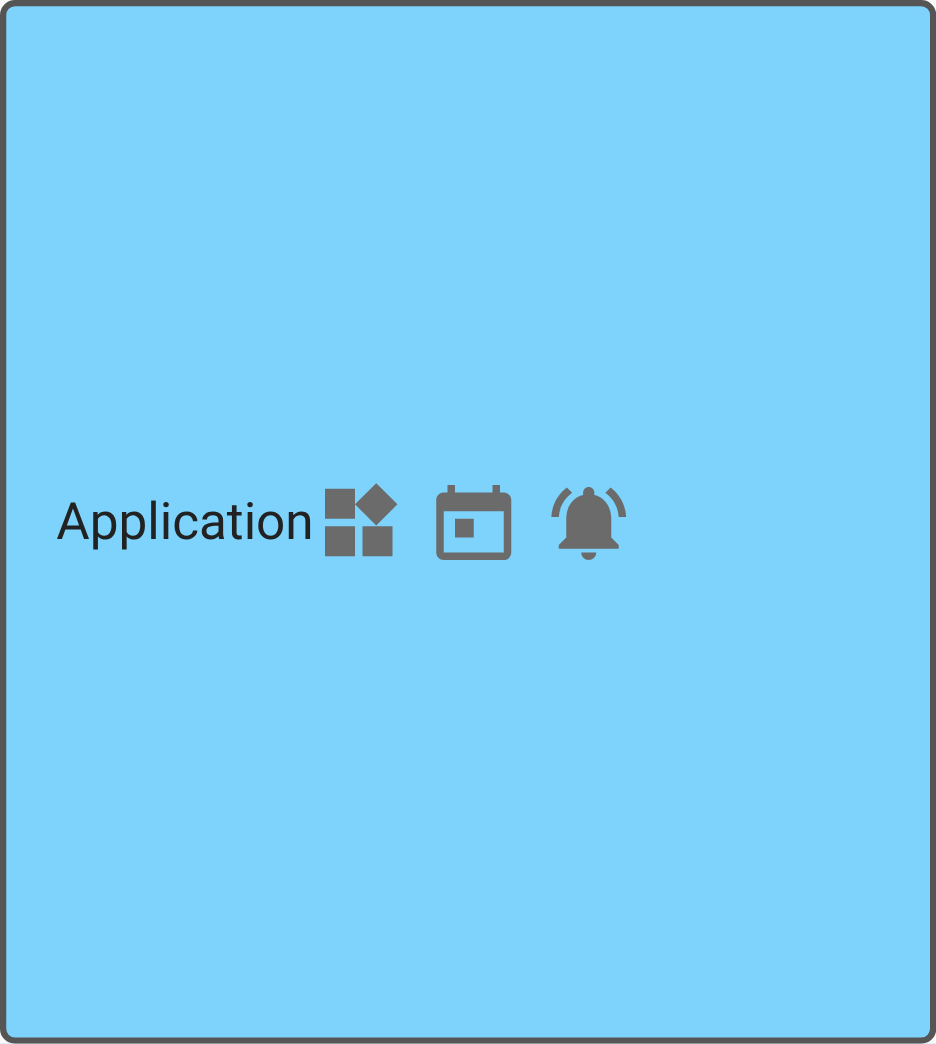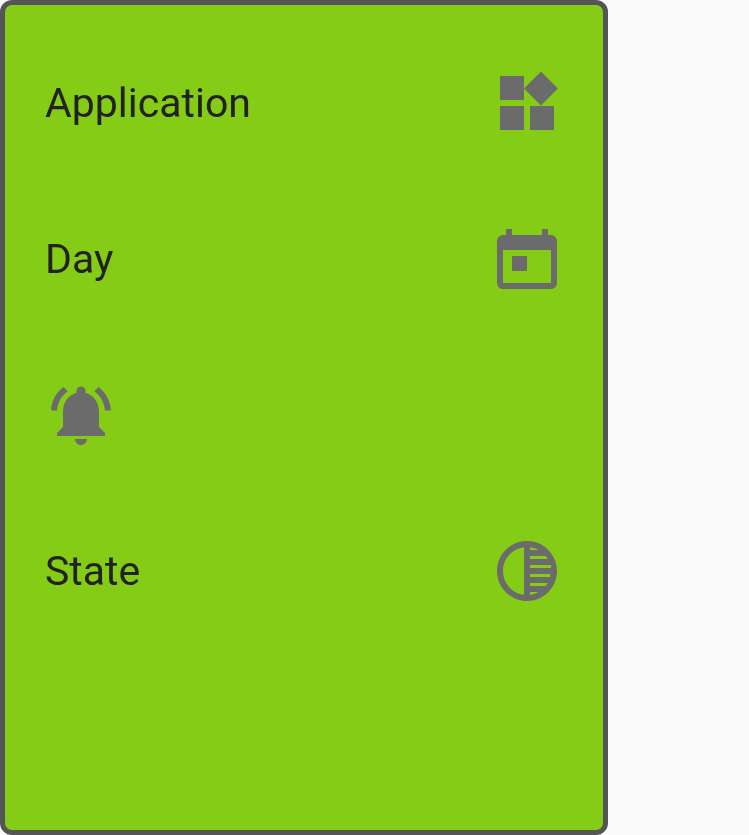--- a/index.html
+++ b/index.html
@@ -8,28 +8,28 @@
       box-sizing: border-box;
     }
     body {
       font-family: -apple-system, BlinkMacSystemFont, 'Segoe UI', Roboto, Arial, sans-serif;
       background: #fafafa;
       width: 749px;
       height: 835px;
       overflow: hidden;
     }
     .container {
-      width: 608px;
+      width: 749px;
       height: 835px;
-      background: #84cc16;
+      background: #7dd3fc;
       border: 5px solid #555;
       border-radius: 12px;
       padding: 20px 30px;
       display: flex;
-      flex-direction: column;
+      flex-direction: row;
     }
     .menu-item {
       display: flex;
       align-items: center;
       justify-content: space-between;
       padding: 42px 10px;
       cursor: pointer;
     }
     .menu-label {
       font-size: 41px;
@@ -58,44 +58,35 @@
   <div class="menu-item">
     <span class="menu-label">Application</span>
     <span class="menu-icon">
       <svg viewBox="0 0 24 24">
           <path d="M16.66 1.5l5.66 5.66-5.66 5.66-5.66-5.66L16.66 1.5zM3 3h8v8H3V3zm0 10h8v8H3v-8zm10 0h8v8h-8v-8z"></path>
         </svg>
     </span>
   </div>
 
   <div class="menu-item">
-    <span class="menu-label">Day</span>
     <span class="menu-icon">
       <svg viewBox="0 0 24 24">
           <path d="M17 2v2H7V2H5v2H4c-1.1 0-2 .9-2 2v14c0 1.1.9 2 2 2h16c1.1 0 2-.9 2-2V6c0-1.1-.9-2-2-2h-1V2h-2zm3 18H4V9h16v11zM7 11h5v5H7v-5z"></path>
         </svg>
     </span>
   </div>
 
   <div class="menu-item">
     <span class="menu-icon">
       <svg viewBox="0 0 24 24">
           <path d="M7.58 4.08L6.15 2.65C3.75 4.48 2.17 7.3 2.03 10.5h2c.15-2.65 1.51-4.97 3.55-6.42zm12.39 6.42h2c-.15-3.2-1.73-6.02-4.12-7.85l-1.42 1.43c2.02 1.45 3.39 3.77 3.54 6.42zM18 11c0-3.07-1.64-5.64-4.5-6.32V4c0-.83-.67-1.5-1.5-1.5s-1.5.67-1.5 1.5v.68C7.63 5.36 6 7.92 6 11v5l-2 2v1h16v-1l-2-2v-5zm-6 11c.14 0 .27-.1.4-.04.65-.14 1.18-.58 1.44-1.18.1-.24.15-.5.15-.78h-4c.01 1.1.9 2 2.01 2z"></path>
         </svg>
     </span>
   </div>
 
 
-  <div class="menu-item">
-    <span class="menu-label">State</span>
-    <span class="menu-icon">
-      <svg viewBox="0 0 24 24">
-          <path d="M12 2C6.48 2 2 6.48 2 12s4.48 10 10 10 10-4.48 10-10S17.52 2 12 2zm-1 17.93c-3.94-.49-7-3.86-7-7.93s3.06-7.44 7-7.93v15.86zm2-15.86c1.03.13 2 .45 2.87.93H13v-.93zM13 7h5.24c.25.31.48.65.68 1H13V7zm0 3h6.74c.8.33.15.66.19 1H13v-1zm0 9.93V19h2.87c-.87.48-1.84.8-2.87.93zM18.24 17H13v-1h5.92c-.2.35-.43.69-.68 1zM19.74 14H13v-1h6.93c-.4.34-.11.67-.19 1z"></path>
-        </svg>
-    </span>
-  </div>
 
   <div class="menu-item">
     
     
   </div>
 
 </div>
 
 </body></html>

